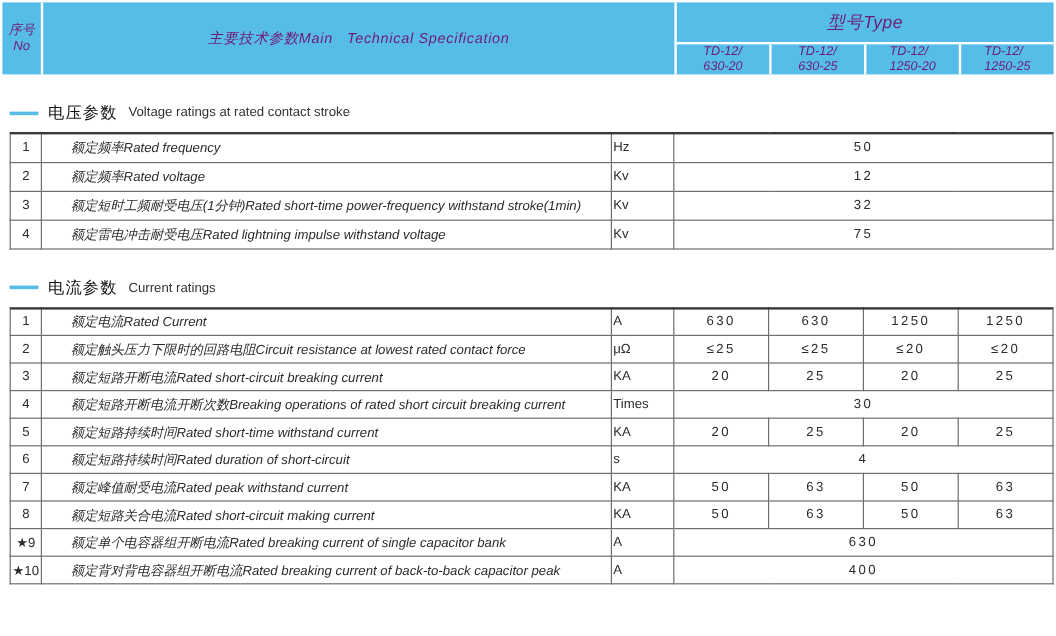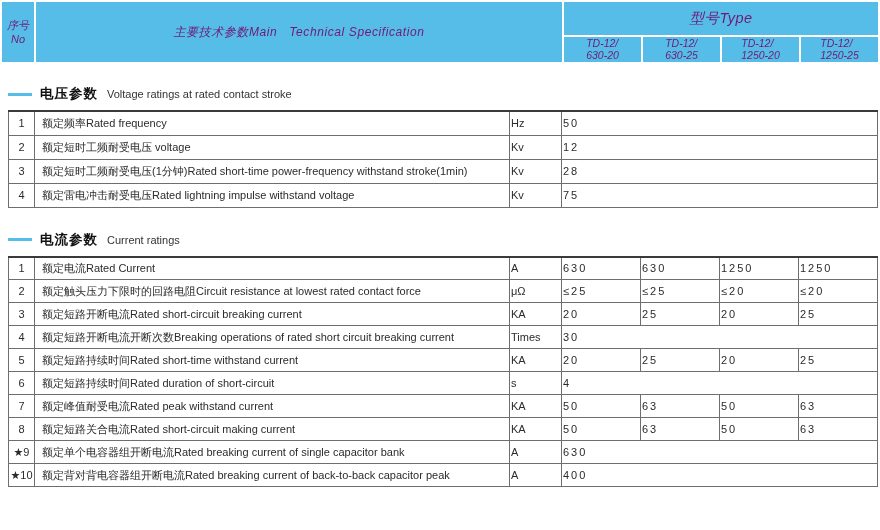--- a/index.html
+++ b/index.html
@@ -59,42 +59,42 @@
   
   .section-heading {
     display: flex; align-items: center;
     margin: 23px 0 7px 8px;
   }
   .dash {
     width: 24px; height: 3px;
     background: var(--accent);
     margin-right: 8px;
   }
-  .zh { font-size: 13.5px; font-weight: bold; color: #111; letter-spacing: 1px; }
+  .zh { font-size: 13.5px; font-weight: normal; color: #111; letter-spacing: 1px; }
   .en { font-size: 11px; color: #333; margin-left: 9px; }
 
   
   table.spec {
     border-collapse: collapse;
     table-layout: fixed;
     margin-left: 8px;
     width: 870px;
     border: 1px solid #6e6e6e;
     border-top: 2px solid #3a3a3a;
   }
   table.spec td {
     border: 1px solid #6e6e6e;
     font-size: 11px;
     color: #2b2b2b;
     overflow: hidden;
   }
   td.no   { text-align: center; padding: 0 1px; }
-  td.desc { padding: 2px 7px; }
+  td.desc { padding: 2px 24px; font-style: italic; }
   td.unit { text-align: left; }
-  td.val  { text-align: left; letter-spacing: 2px; }
+  td.val  { text-align: center; letter-spacing: 2px; }
   .vt td { height: 24px; }
   .ct td { height: 23px; }
 </style>
 </head>
 <body>
 
 <div class="header">
   <div class="h-no">序号
 No</div>
   <div class="h-title">主要技术参数Main   Technical Specification</div>
@@ -131,29 +131,29 @@
     </colgroup>
   <tbody>
       <tr>
     <td class="no">1</td>
     <td class="desc">额定频率Rated frequency</td>
     <td class="unit">Hz</td>
     <td class="val" colspan="4">50</td>
   </tr>
   <tr>
     <td class="no">2</td>
-    <td class="desc">额定短时工频耐受电压 voltage</td>
+    <td class="desc">额定频率Rated voltage</td>
     <td class="unit">Kv</td>
     <td class="val" colspan="4">12</td>
   </tr>
   <tr>
     <td class="no">3</td>
     <td class="desc">额定短时工频耐受电压(1分钟)Rated short-time power-frequency withstand stroke(1min)</td>
     <td class="unit">Kv</td>
-    <td class="val" colspan="4">28</td>
+    <td class="val" colspan="4">32</td>
   </tr>
   <tr>
     <td class="no">4</td>
     <td class="desc">额定雷电冲击耐受电压Rated lightning impulse withstand voltage</td>
     <td class="unit">Kv</td>
     <td class="val" colspan="4">75</td>
   </tr>
 </tbody>
   </table>
 

